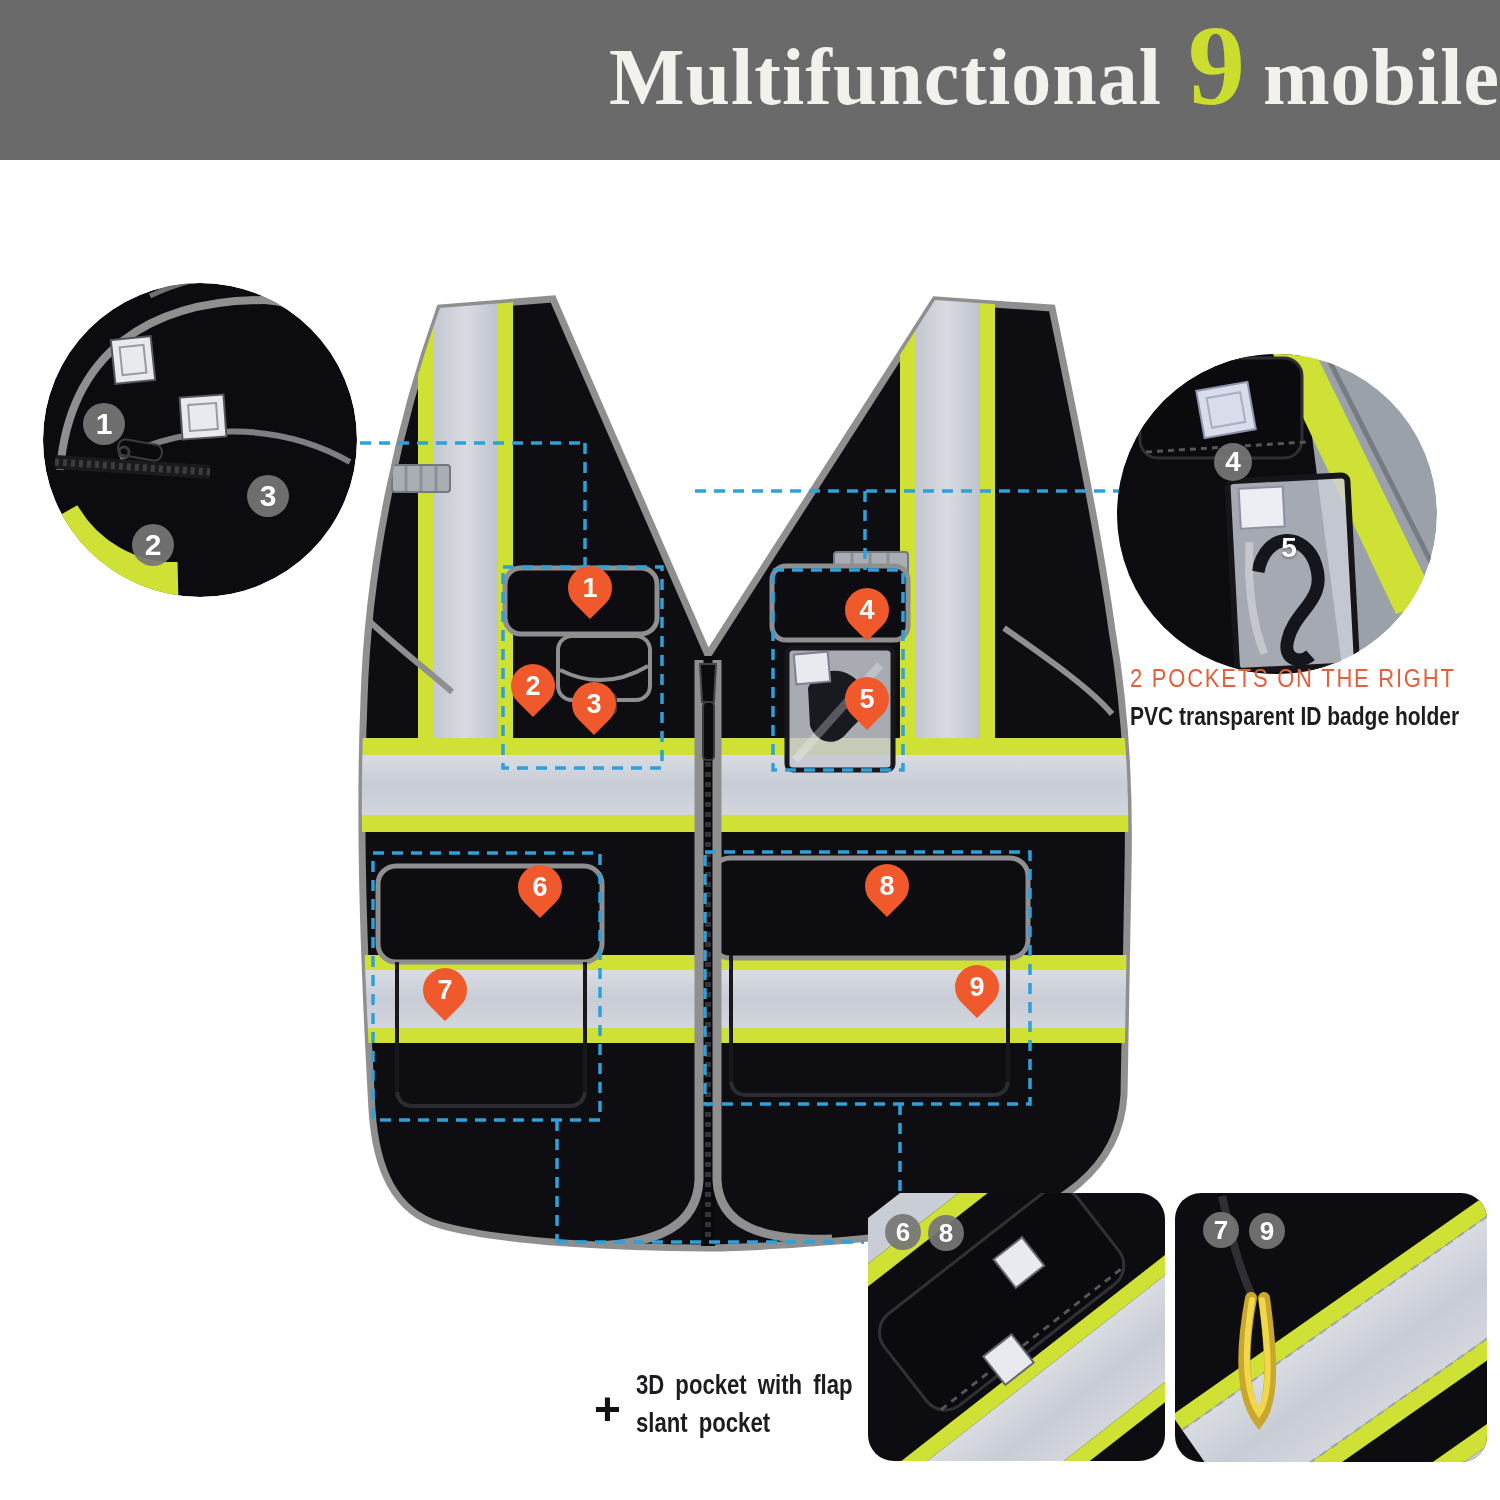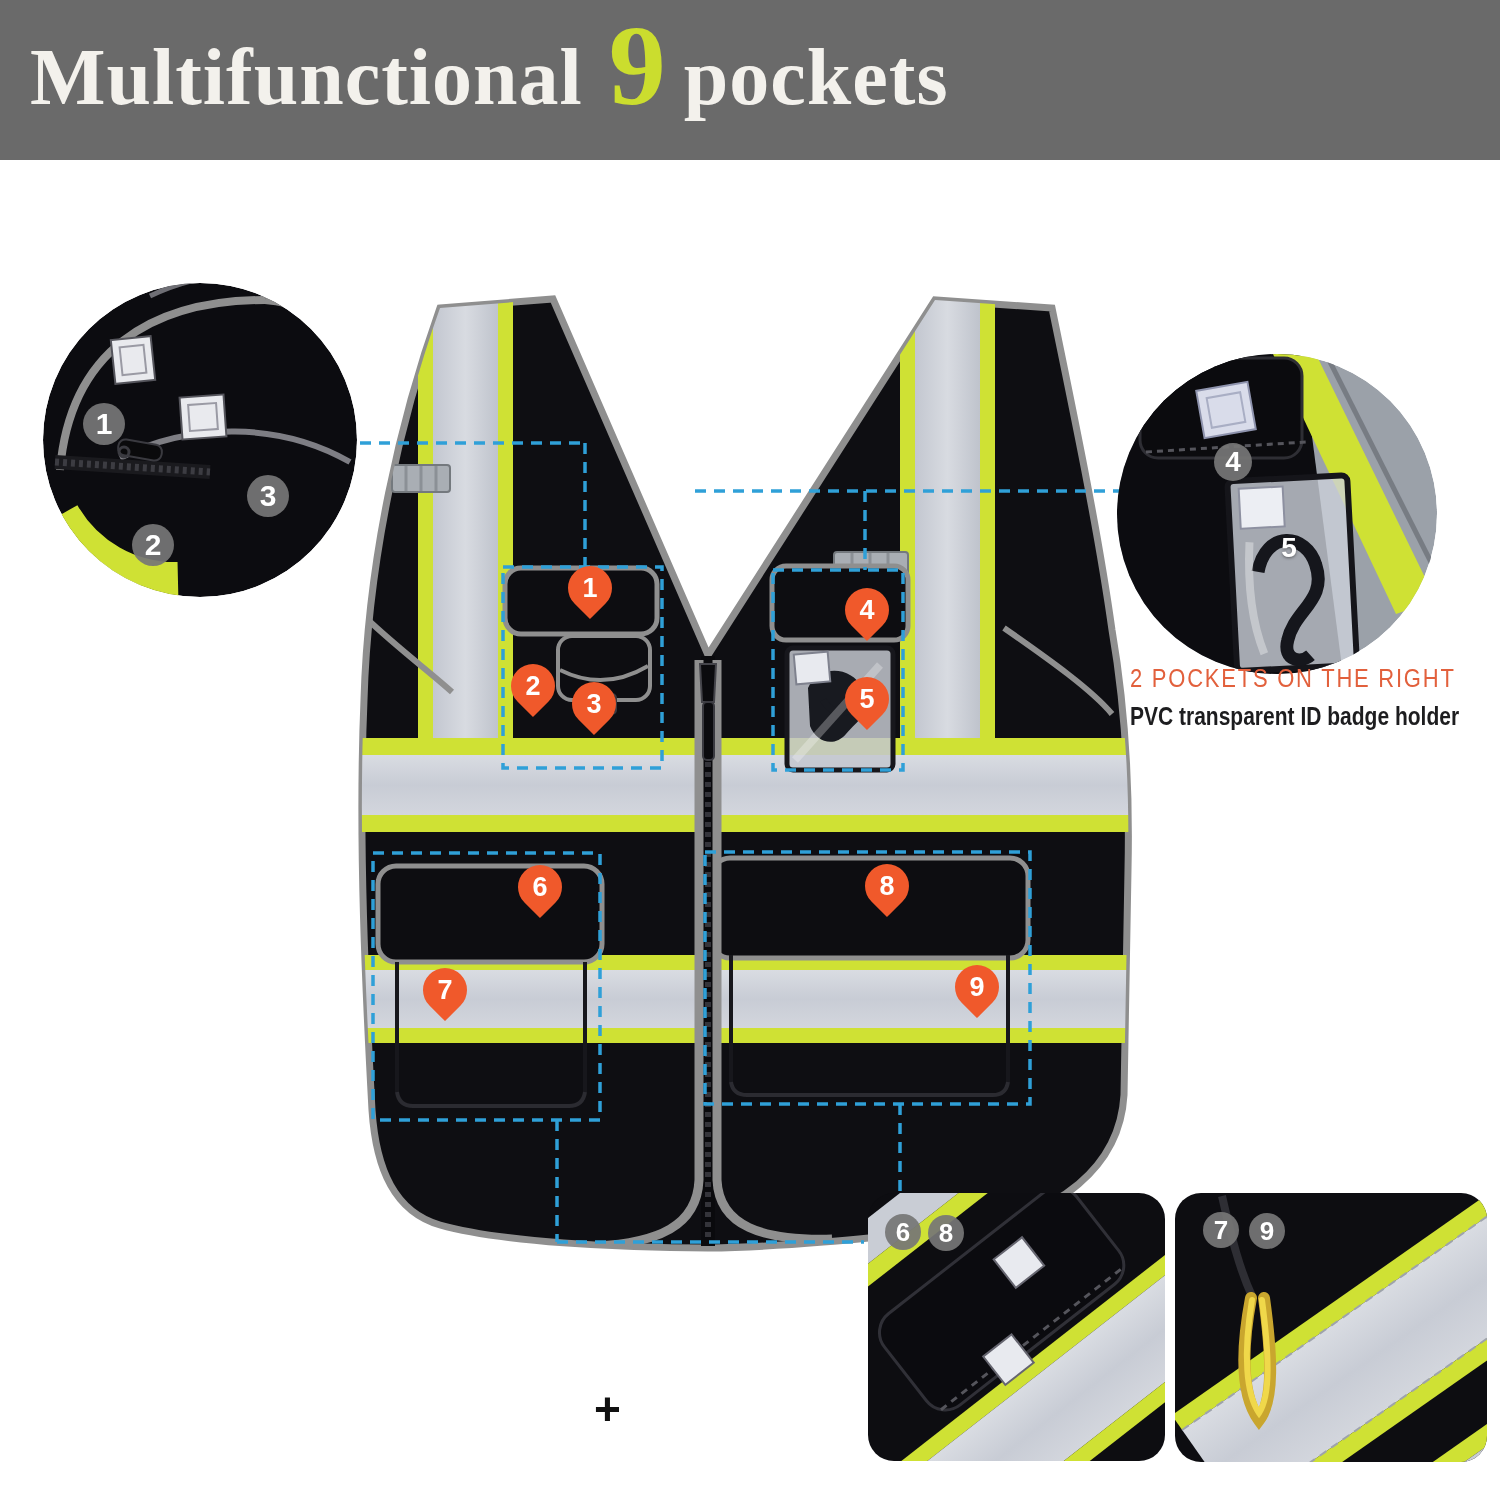--- a/index.html
+++ b/index.html
@@ -3,21 +3,21 @@
 <meta charset="utf-8">
 <style>
   html,body{margin:0;padding:0;background:#ffffff;}
   .stage{
     position:relative;width:1500px;height:1500px;overflow:hidden;
     background:#ffffff;font-family:"Liberation Sans",sans-serif;
   }
   
   .banner{
     position:absolute;left:0;top:0;width:1500px;height:160px;
-    background:#6a6a6a;display:flex;align-items:baseline;padding-left:30px;box-sizing:border-box;
+    background:#6a6a6a;display:flex;align-items:baseline;padding-left:30px;box-sizing:border-box;justify-content:flex-end;
   }
   .banner .w1,.banner .w2{
     font-family:"Liberation Serif",serif;font-weight:bold;font-size:80px;color:#f3f1ec;
     letter-spacing:1px;
   }
   .banner .num{
     font-family:"Liberation Serif",serif;font-weight:bold;font-size:114px;color:#cbdd2e;
     margin:0 18px 0 26px;
   }
   
@@ -61,21 +61,21 @@
   .badge.plain{background:transparent;text-shadow:0 1px 3px rgba(40,40,40,.6);}
 </style>
 </head>
 <body>
 
 <div class="stage">
 
   <div class="banner">
     <span class="w1">Multifunctional</span>
     <span class="num">9</span>
-    <span class="w2">pockets</span>
+    <span class="w2">mobile</span>
   </div>
 
   <svg class="art" width="1500" height="1500" viewBox="0 0 1500 1500">
     <defs>
       <clipPath id="vestClip">
         <path d="M 440,308 L 553,299 L 708,655 L 935,300 L 1052,308
                  C 1075,420 1098,530 1112,630
                  C 1124,700 1130,780 1128,870
                  L 1124,1095
                  C 1120,1165 1060,1218 965,1228
@@ -288,20 +288,24 @@
     </g>
   </svg>
 
 
   <div class="right-callout">
     <div class="co-head">2 POCKETS ON THE RIGHT</div>
     <div class="co-line">PVC transparent ID badge holder</div>
   </div>
 
   <div class="bottom-plus">+</div>
+  <div class="bottom-lines">
+    <div class="co-line">3D pocket with flap</div>
+    <div class="co-line">slant pocket</div>
+  </div>
 
 <div class="pin" style="left: 590px; top: 590px;">
       <span>1</span>
     </div>
     <div class="pin" style="left: 533px; top: 688px;">
       <span>2</span>
     </div>
     <div class="pin" style="left: 594px; top: 706px;">
       <span>3</span>
     </div>

